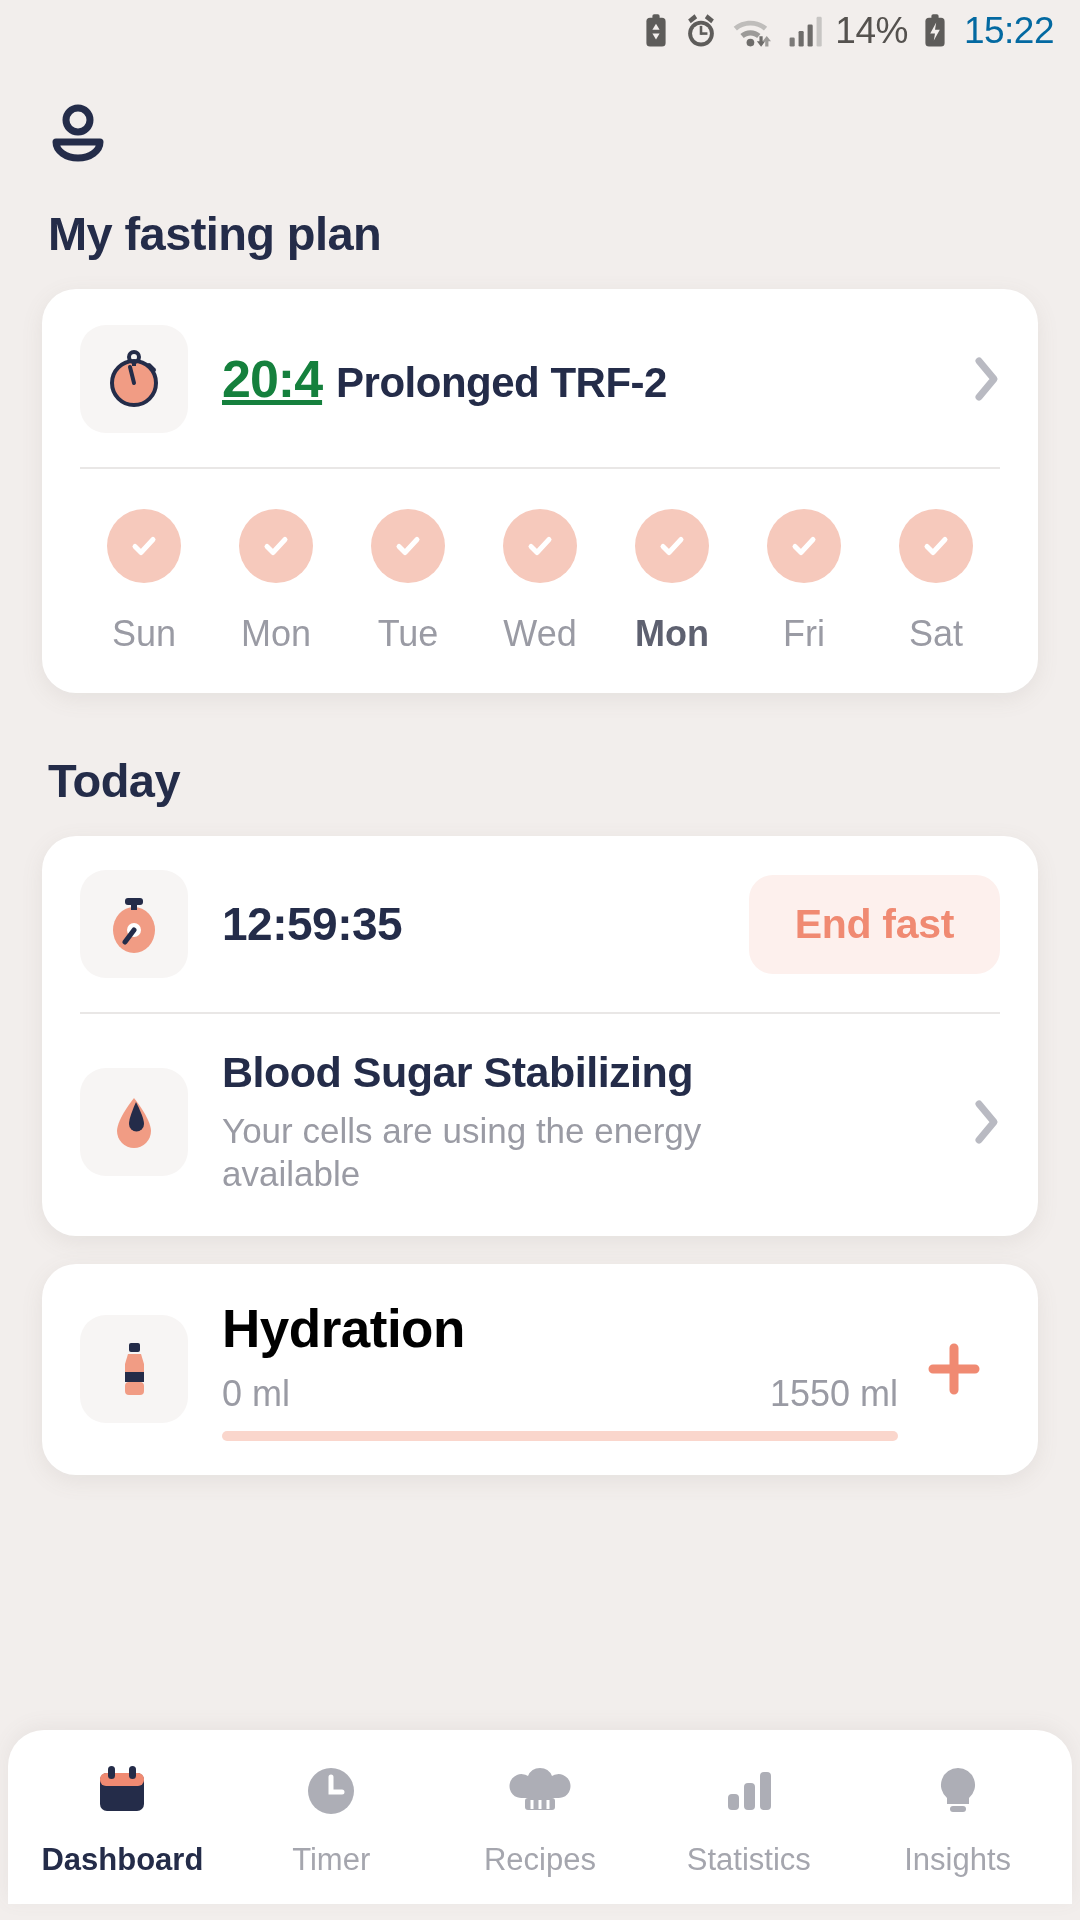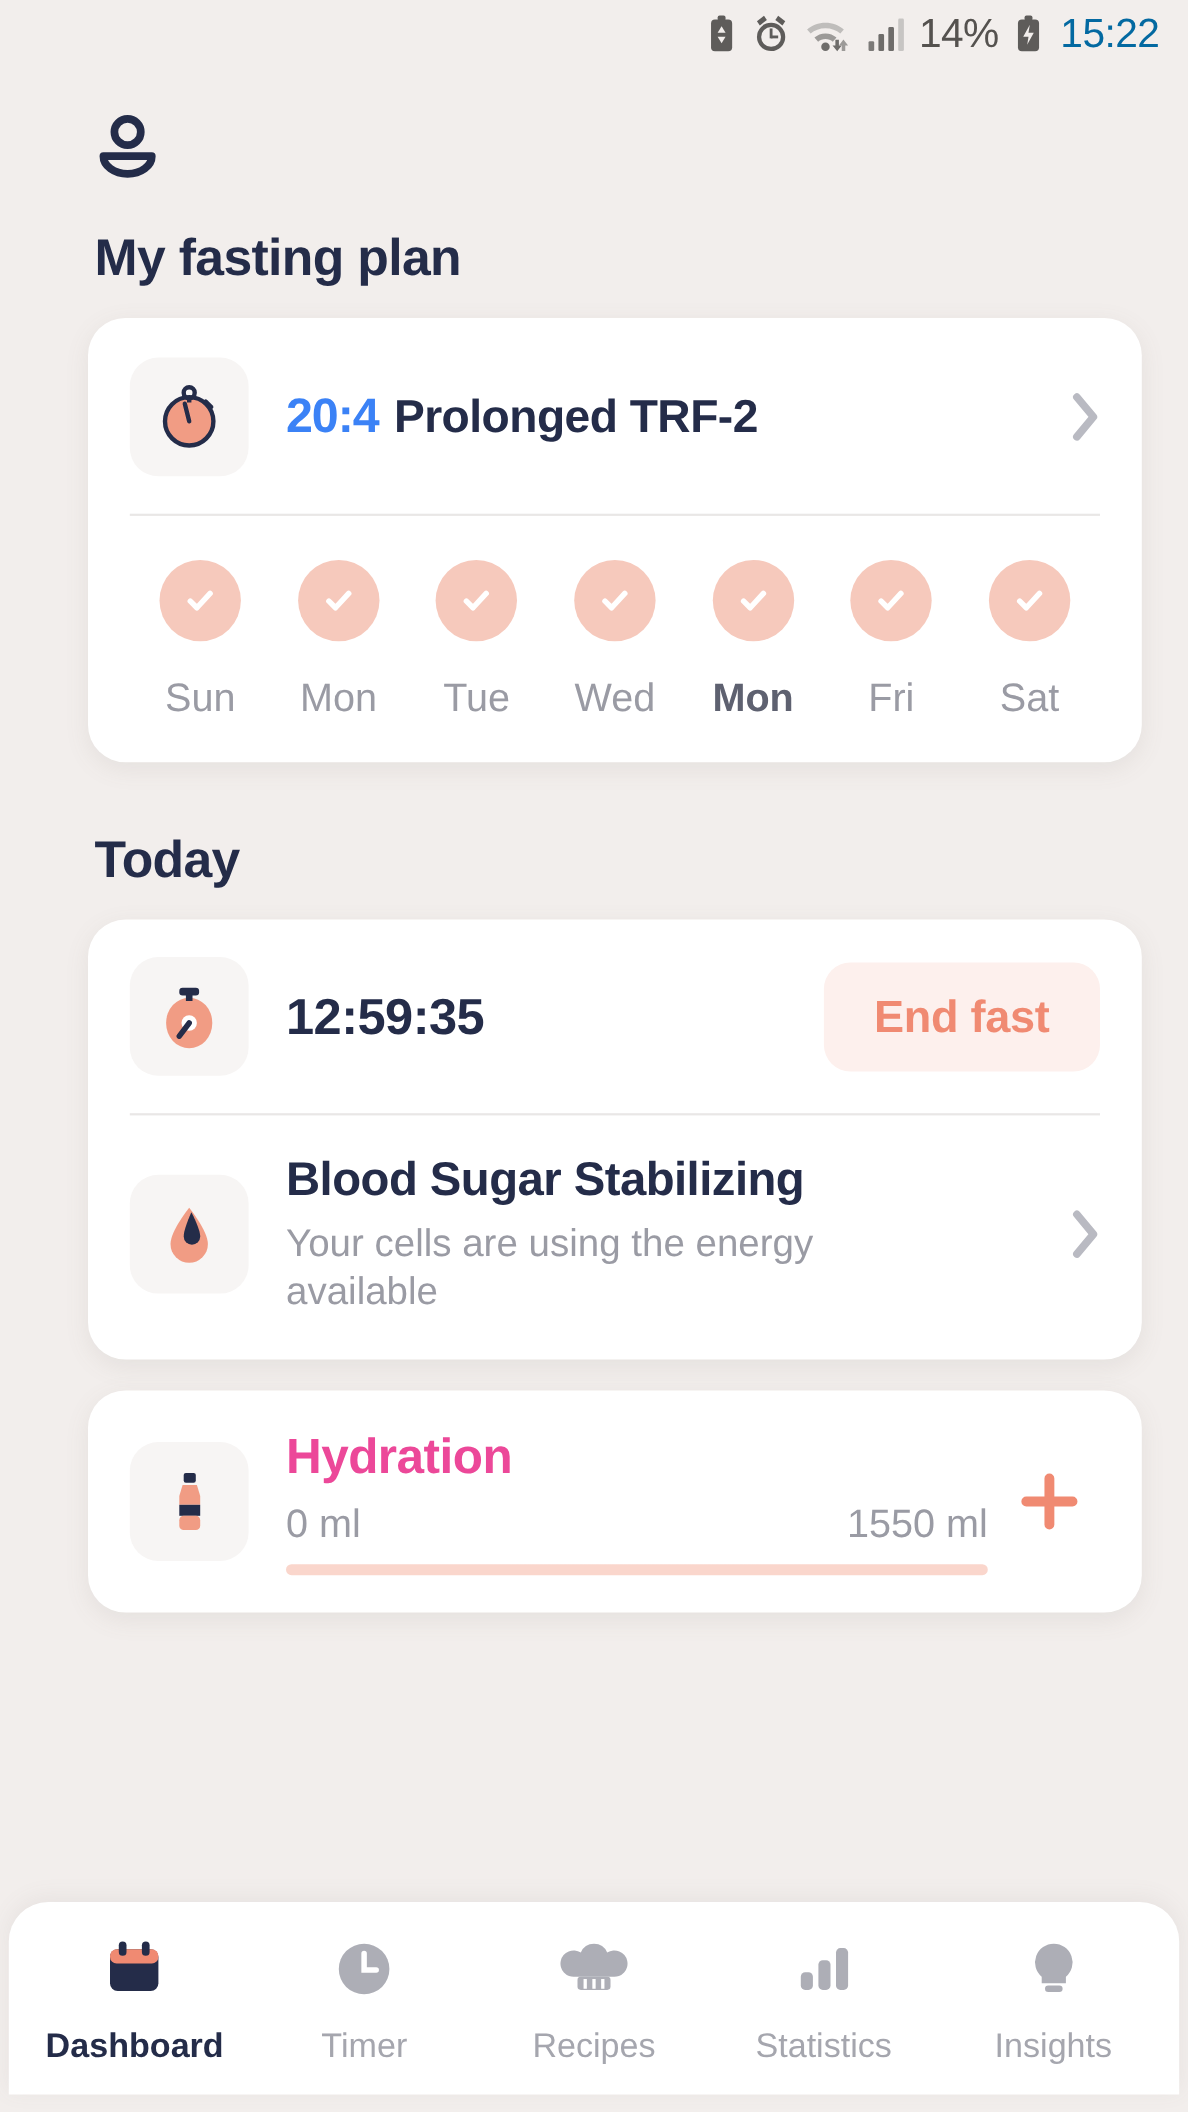--- a/index.html
+++ b/index.html
@@ -2,21 +2,21 @@
 <html><head>
 <meta charset="utf-8">
 <style>
   * { box-sizing: border-box; margin: 0; padding: 0; }
   html, body {
     width: 1080px; height: 1920px;
     background: #F2EEEC;
     font-family: "Liberation Sans", sans-serif;
     overflow: hidden;
   }
-  .screen { position: relative; width: 1080px; height: 1920px; background: #F2EEEC; padding-left: 38px; }
+  .screen { position: relative; width: 1080px; height: 1920px; background: #F2EEEC; }
 
   
   .statusbar {
     height: 62px; display: flex; align-items: center;
     justify-content: flex-end; gap: 13px; padding-right: 26px;
     color: #5E5C5A;
   }
   .sb-icon { display: inline-flex; align-items: center; }
   .sb-text { font-size: 37px; color: #55524F; letter-spacing: -0.5px; }
   .sb-clock { font-size: 37px; color: #0369a1; letter-spacing: -0.5px; margin-left: 2px; }
@@ -42,21 +42,21 @@
 
   .icon-tile {
     width: 108px; height: 108px; min-width: 108px;
     background: #F7F5F4; border-radius: 26px;
     display: flex; align-items: center; justify-content: center;
   }
 
   
   .plan-top { padding: 36px 38px 34px 38px; align-items: center; }
   .plan-text { flex: 1; margin-left: 34px; display: flex; align-items: baseline; }
-  .plan-ratio { font-size: 44px; font-weight: bold; color: #3b82f6; letter-spacing: -1px; }
+  .plan-ratio { font-size: 52px; font-weight: bold; color: #15803d; letter-spacing: -1px; text-decoration: underline; }
   .plan-name  { font-size: 42px; font-weight: bold; color: #242C49; margin-left: 14px; letter-spacing: -0.5px; }
   .chev { width: 26px; height: 46px; flex: none; }
 
   .divider { height: 2px; background: #E9E7E6; margin: 0 38px; }
 
   .days { display: flex; justify-content: space-between; padding: 40px 42px 38px 42px; }
   .day { display: flex; flex-direction: column; align-items: center; width: 120px; }
   .day-circle {
     width: 74px; height: 74px; border-radius: 50%;
     background: #F6C9BC; display: flex; align-items: center; justify-content: center;
@@ -75,21 +75,21 @@
   }
 
   .stage-row { padding: 34px 38px 40px 38px; align-items: center; }
   .stage-text { flex: 1; margin-left: 34px; margin-right: 18px; }
   .stage-title { font-size: 43px; font-weight: bold; color: #242C49; letter-spacing: -0.5px; }
   .stage-sub { font-size: 35px; color: #9A9BA4; margin-top: 12px; line-height: 1.24; max-width: 530px; }
 
   
   .hyd-row { padding: 34px 38px; align-items: center; }
   .hyd-body { flex: 1; margin-left: 34px; }
-  .hyd-title { font-size: 45px; font-weight: bold; color: #ec4899; letter-spacing: -0.5px; }
+  .hyd-title { font-size: 53px; font-weight: bold; color: #000000; letter-spacing: -0.5px; }
   .hyd-nums { display: flex; justify-content: space-between; align-items: baseline; margin-top: 14px; padding-right: 10px; gap: 22px; }
   .hyd-num { font-size: 36px; color: #9A9BA4; }
   .hyd-bar { height: 10px; border-radius: 6px; background: #FAD6CC; margin-top: 16px; margin-right: 10px; }
   .plus-btn { width: 92px; min-width: 92px; display: flex; align-items: center; justify-content: center; }
 
   
   .bottom-nav {
     position: absolute; left: 8px; right: 8px; bottom: 16px;
     background: #FFFFFF;
     border-radius: 36px 36px 0 0;

